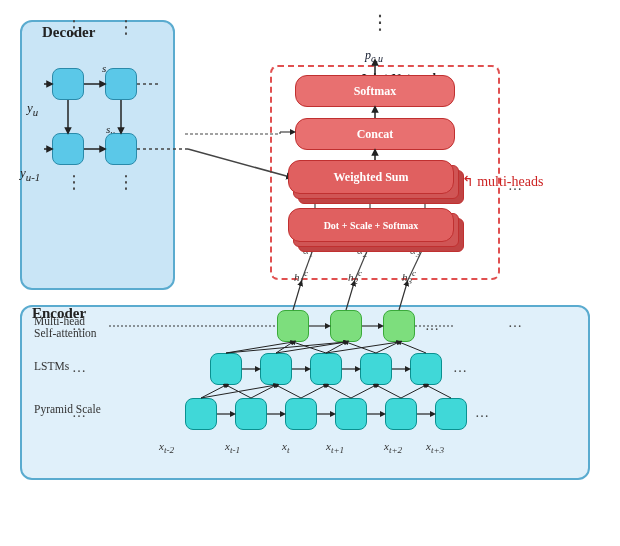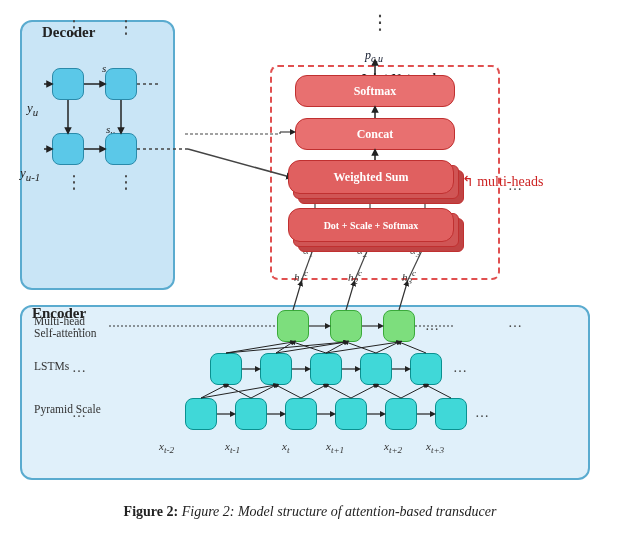--- a/index.html
+++ b/index.html
@@ -443,17 +443,13 @@
       <line x1="441" y1="388" x2="416" y2="375" stroke="#222" stroke-width="1" marker-end="url(#arr-black)"></line>
 
       <line x1="175" y1="124" x2="270" y2="124" stroke="#444" stroke-width="1.2" stroke-dasharray="3,2"></line>
       <line x1="270" y1="124" x2="270" y2="122" stroke="#444" stroke-width="1.2"></line>
       <line x1="270" y1="122" x2="283" y2="122" stroke="#444" stroke-width="1.2" marker-end="url(#arr-black)"></line>
 
     </svg>
 
   </div>
 
-  <div class="caption">
-    <span>Figure 2:</span>
-    <em>Figure 2: Model structure of attention-based transducer</em>
-  </div>
 </div>
 
 </body></html>

